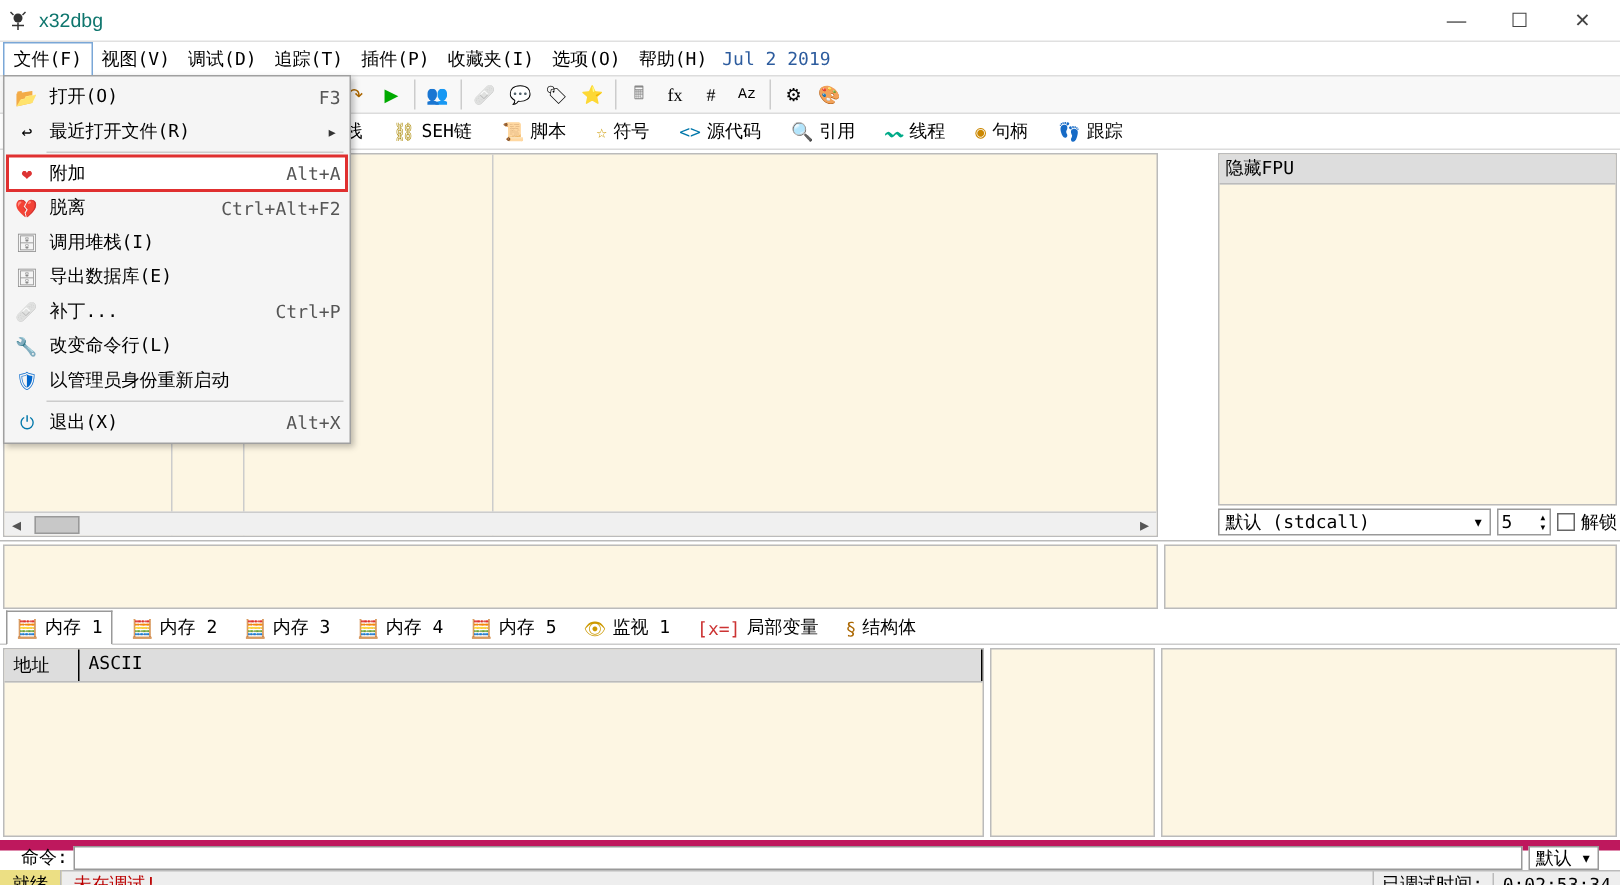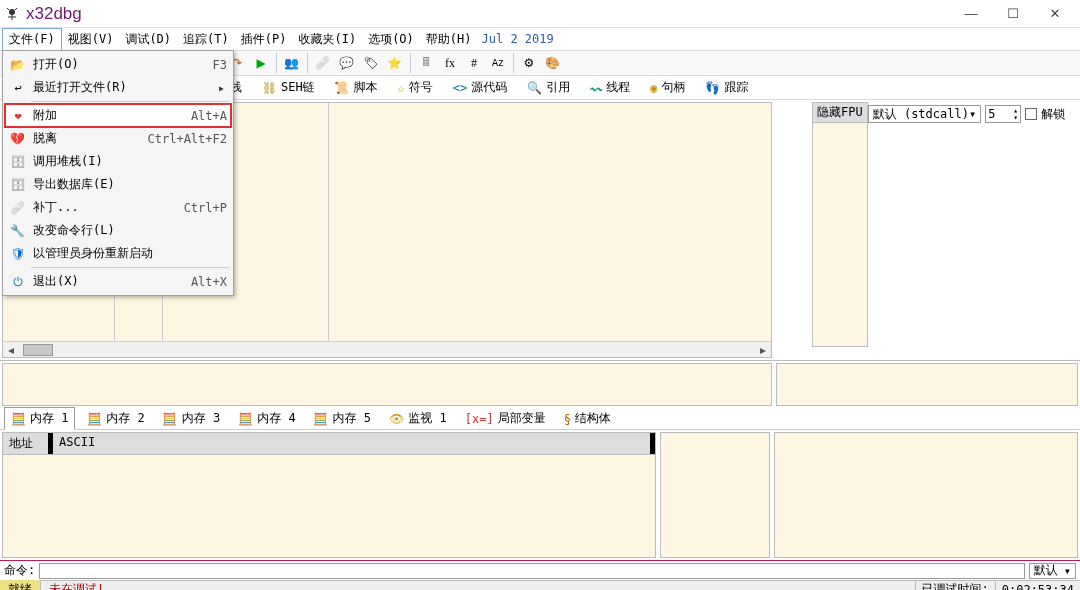--- a/index.html
+++ b/index.html
@@ -1,19 +1,19 @@
 <!DOCTYPE html>
 <html><head>
 <meta charset="utf-8">
 <style>
 * { margin: 0; padding: 0; box-sizing: border-box; }
 body { font-family: "Microsoft YaHei", "SimSun", sans-serif; font-size: 12px; background: #fff; width: 1080px; height: 590px; overflow: hidden; position: relative; }
 .titlebar { height: 28px; background: #fff; display: flex; align-items: center; padding: 0 4px; border-bottom: 1px solid #e0e0e0; }
 .titlebar .icon { width: 16px; height: 16px; margin-right: 6px; }
-.titlebar .title { flex: 1; font-size: 17px; color: #701a75; }
+.titlebar .title { flex: 1; font-size: 13px; color: #0f766e; }
 .titlebar .winbtns { display: flex; }
 .titlebar .winbtn { width: 42px; height: 26px; display: flex; align-items: center; justify-content: center; font-size: 13px; color: #444; }
 .menubar { height: 22px; display: flex; align-items: center; padding: 0 2px; font-family: "SimSun", monospace; }
 .menubar .menuitem { padding: 2px 6px; cursor: default; }
 .menubar .menuitem.active { background: #fff; border:1px solid #7aa7d7; border-bottom:none; position:relative; z-index:30;}
 .menubar .date { color: #2d5c9e; padding-left: 4px; }
 .toolbar { height: 26px; border-top: 1px solid #dcdcdc; border-bottom: 1px solid #dcdcdc; display: flex; align-items: center; padding: 0 2px; background: #f8f8f8; overflow:hidden;}
 .toolbar .tbtn { width: 22px; height: 22px; display: flex; align-items: center; justify-content: center; margin: 0 1px; font-size: 12px; }
 .toolbar .sep { width: 1px; height: 20px; background: #ccc; margin: 0 3px; }
 .tabbar { height: 24px; display: flex; align-items: center; padding: 0 4px; background: #fff; border-bottom: 1px solid #dcdcdc; }
@@ -23,40 +23,40 @@
 .leftpane { width: 774px; display: flex; flex-direction: column; position: relative; }
 .disasm { flex: 1; background: #fdf6e3; border: 1px solid #bbb; margin: 2px; position: relative; display:flex; }
 .disasm .col { border-right: 1px solid #ccc; height:100%; }
 .disasm .col.c1 { width:112px; }
 .disasm .col.c2 { width:48px; }
 .disasm .col.c3 { width:166px; }
 .disasm .scrollh { position:absolute; bottom:0; left:0; right:0; height:16px; background:#f0f0f0; border-top:1px solid #ccc; display:flex; align-items:center;}
 .disasm .scrollh .thumb { width:30px; height:12px; background:#c8c8c8; margin-left:4px; border:1px solid #999;}
 .disasm .scrollh .arrow { width:16px; height:14px; display:flex;align-items:center;justify-content:center;color:#555;}
 .disasm .scrollh .arrowR { margin-left:auto; }
-.rightpane { flex:1; display:flex; flex-direction:row; margin:2px;padding-left:36px; }
+.rightpane { flex:1; display:flex; flex-direction:column; margin:2px;padding-left:36px; }
 .fpu { border:1px solid #bbb; background:#fdf6e3; height:245px; position:relative; }
 .fpu .hdr { background:#ddd; padding:1px 4px; font-family:"SimSun",monospace; border-bottom:1px solid #bbb;}
 .callconvbar { display:flex; align-items:center; margin-top:2px; height:20px; gap:4px;}
 .callconvbar .dropdown { flex:1; border:1px solid #999; background:#fff; padding:1px 4px; font-family:"SimSun",monospace; display:flex; justify-content:space-between; align-items:center; height:18px;}
 .callconvbar .spin { width:36px; border:1px solid #999; height:18px; display:flex; align-items:center; padding:0 2px; font-family:monospace; background:#fff;}
 .midpanels { display:flex; height:48px; border-top:1px solid #bbb;}
 .midpanels .mp { border:1px solid #bbb; background:#fdf6e3; margin:2px; }
 .midpanels .mp1 { width:770px;}
 .midpanels .mp2 { flex:1;}
 .bottomtabs { height:22px; display:flex; align-items:center; padding:0 4px; border-bottom:1px solid #ccc;}
 .bottomtabs .btab { display:flex; align-items:center; padding:2px 6px; margin-right:6px; font-family:"SimSun",monospace;}
 .bottomtabs .btab.active { border:1px solid #999; border-bottom:1px solid #fff; background:#fff;}
 .dumparea { display:flex; height:130px;}
 .dumpleft { width:654px; border:1px solid #bbb; margin:2px; background:#fdf6e3; }
 .dumpleft .hdr { display:flex; background:#ddd; border-bottom:1px solid #bbb;}
-.dumpleft .hdr .dh { padding:2px 6px; border-right:5px solid #000000; font-family:"SimSun",monospace;}
+.dumpleft .hdr .dh { padding:2px 6px; border-right:1px solid #000000; font-family:"SimSun",monospace;}
 .dumpright { flex:1; display:flex;}
 .dumpright .dr { border:1px solid #bbb; background:#fdf6e3; margin:2px; flex:1;}
-.cmdbar { height:20px; display:flex; align-items:center; padding:0 4px; border-top:1px solid #be185d;}
+.cmdbar { height:20px; display:flex; align-items:flex-end; padding:0 14px; border-top:7px solid #be185d;}
 .cmdbar .lbl { font-family:"SimSun",monospace; margin-right:4px;}
 .cmdbar input { flex:1; border:1px solid #999; height:16px; padding:0 2px; font-family:monospace;}
 .cmdbar .dd { border:1px solid #999; height:16px; padding:0 4px; margin-left:4px; font-family:"SimSun",monospace; background:#fff; display:flex; align-items:center;}
 .statusbar { height:18px; display:flex; align-items:center; background:#eee; border-top:1px solid #bbb; font-family:"SimSun",monospace;}
 .statusbar .sb1 { background:#ecdf84; padding:1px 8px; border-right:1px solid #bbb;}
 .statusbar .sb2 { padding:1px 8px; flex:1; color:#b00;}
 .statusbar .sb3 { padding:1px 6px; border-left:1px solid #bbb;}
 .dropdown-menu { position:absolute; left:2px; top:50px; width:232px; background:#f5f5f5; border:1px solid #a0a0a0; box-shadow:2px 2px 4px rgba(0,0,0,0.25); z-index:20; padding:2px;}
 .dropdown-menu .dmi { display:flex; align-items:center; padding:3px 4px 3px 28px; position:relative; font-family:"SimSun",monospace;}
 .dropdown-menu .dmi .dmicon { position:absolute; left:4px; width:18px; text-align:center;}

